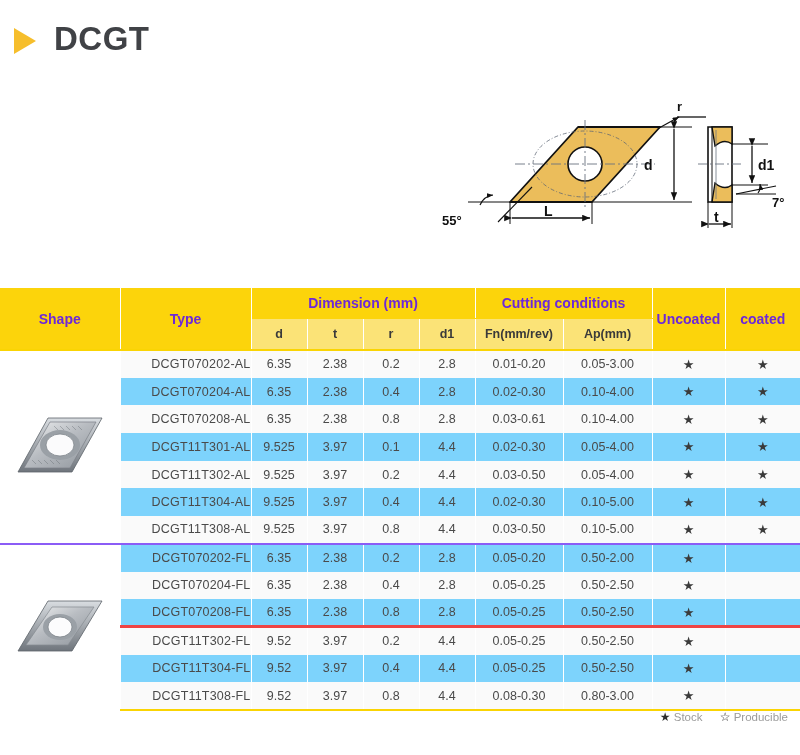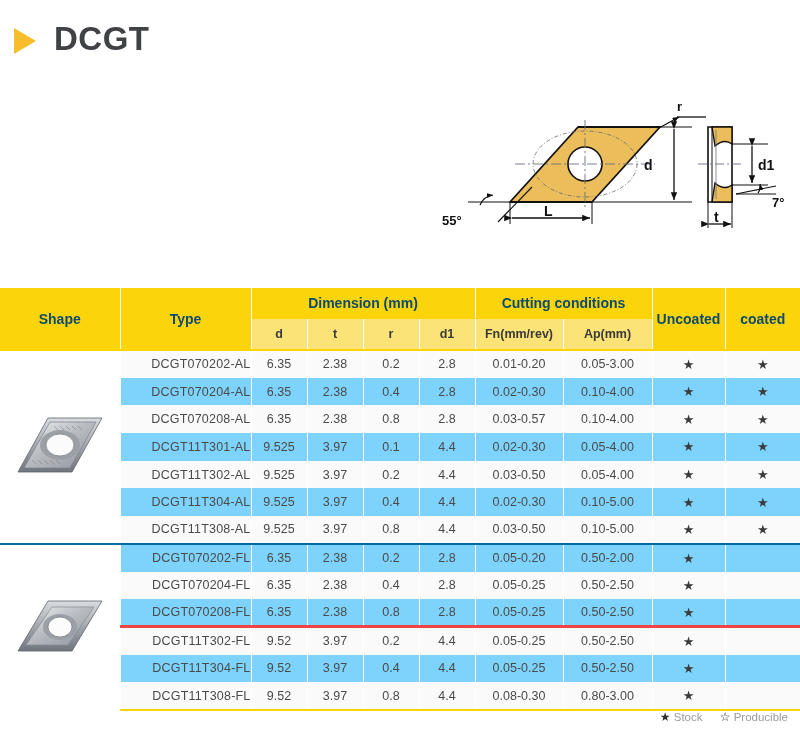--- a/index.html
+++ b/index.html
@@ -66,21 +66,21 @@
     font-size: 12.5px;
   }
   table.spec th, table.spec td {
     padding: 0;
     margin: 0;
   }
 
   
   .hdr-main {
     background: #FCD40B;
-    color: #0c4a6e;
+    color: #6d28d9;
     font-weight: bold;
     font-size: 14px;
     text-align: center;
     border-right: 1px solid #ffffff;
     border-bottom: 1px solid #FCD40B;
     height: 30px;
   }
   .hdr-main.tall { height: 60px; }
   .hdr-sub {
     background: #FBE377;
@@ -103,21 +103,21 @@
     white-space: nowrap;
   }
   tbody td.last { border-right: none; }
   tbody tr.odd td { background: #fafafa; }
   tbody tr.even td { background: #7dd3fc; }
   td.shape-cell { background: #ffffff !important; vertical-align: middle; }
   td.type-cell { text-align: right; letter-spacing: 0.2px; }
   td.star { font-size: 13px; color: #3a3a3a; }
 
   
-  tr.group-break td { border-top: 2px solid #0369a1; }
+  tr.group-break td { border-top: 2px solid #8b5cf6; }
   tr.sub-break td { border-top: 3px solid #ef4444; }
   tr.first-body td { border-top: 2px solid #FAD403; }
   tr.last-body td { border-bottom: 2px solid #FAD403; }
 
   
   .insert-img { display: block; margin: 0 auto; }
 
   
   #legend {
     position: absolute;
@@ -286,21 +286,21 @@
           <td>0.10-4.00</td>
           <td class="star">★</td>
           <td class="star last">★</td>
         </tr>
         <tr class="odd">
           <td class="type-cell">DCGT070208-AL</td>
           <td>6.35</td>
           <td>2.38</td>
           <td>0.8</td>
           <td>2.8</td>
-          <td>0.03-0.57</td>
+          <td>0.03-0.61</td>
           <td>0.10-4.00</td>
           <td class="star">★</td>
           <td class="star last">★</td>
         </tr>
         <tr class="even">
           <td class="type-cell">DCGT11T301-AL</td>
           <td>9.525</td>
           <td>3.97</td>
           <td>0.1</td>
           <td>4.4</td>

